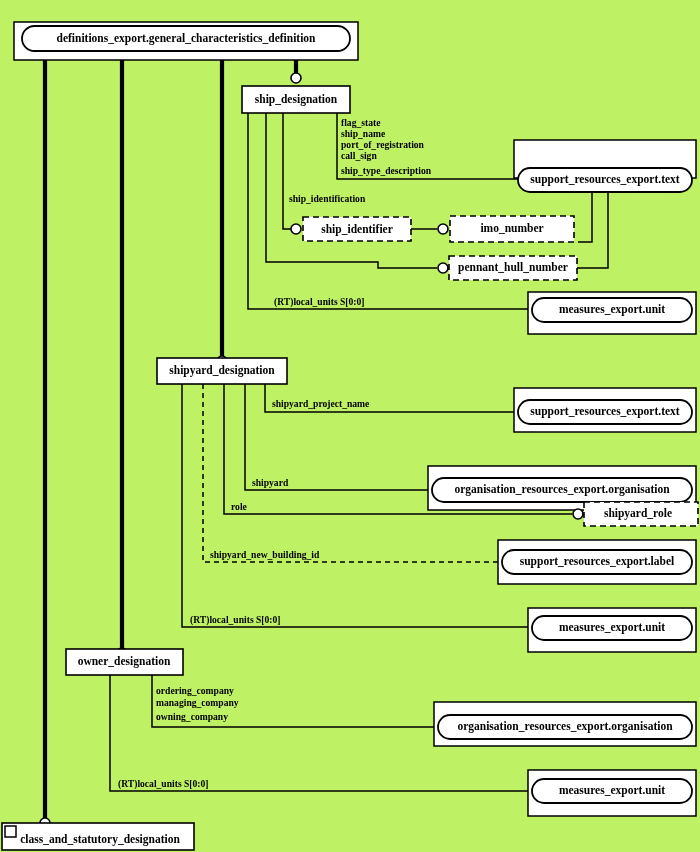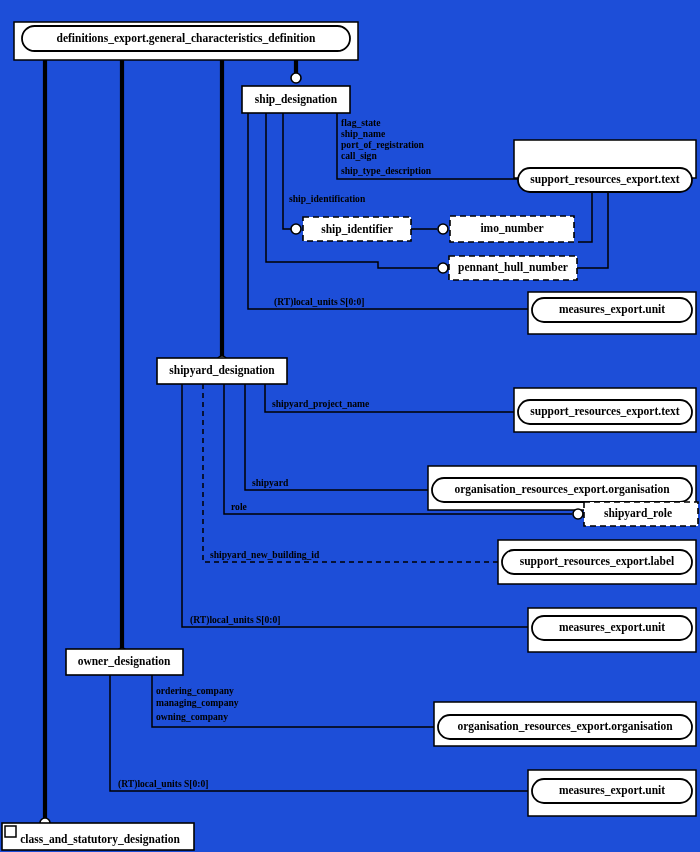--- a/index.html
+++ b/index.html
@@ -8,21 +8,21 @@
     padding: 0;
     background: #ffffff;
   }
   body {
     font-family: "Liberation Serif", "DejaVu Serif", serif;
   }
   #diagram-root {
     position: relative;
     width: 700px;
     height: 852px;
-    background: #1d4ed8;
+    background: #bef264;
     overflow: hidden;
   }
   #diagram-svg {
     position: absolute;
     left: 0;
     top: 0;
     width: 700px;
     height: 852px;
   }
   .ent-label {

